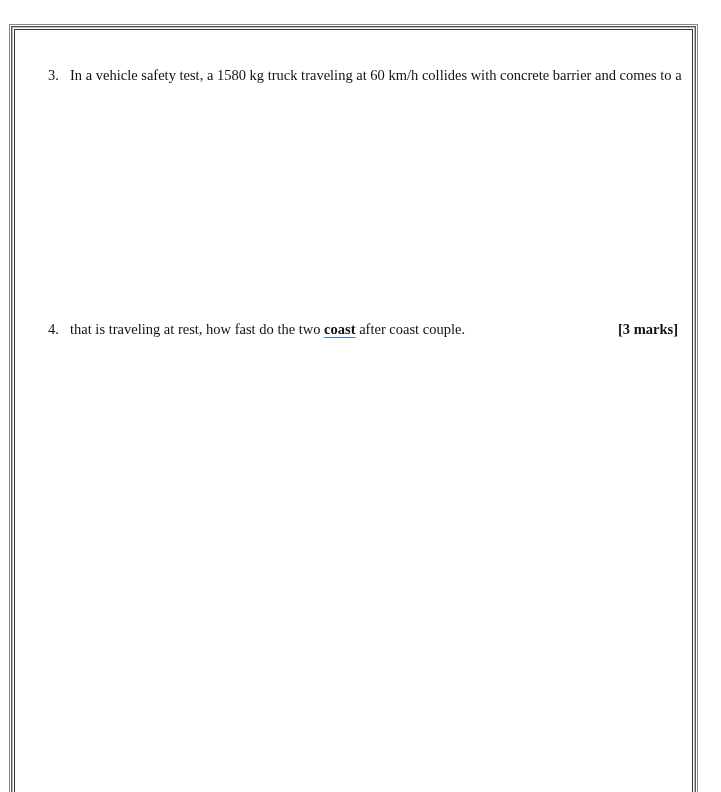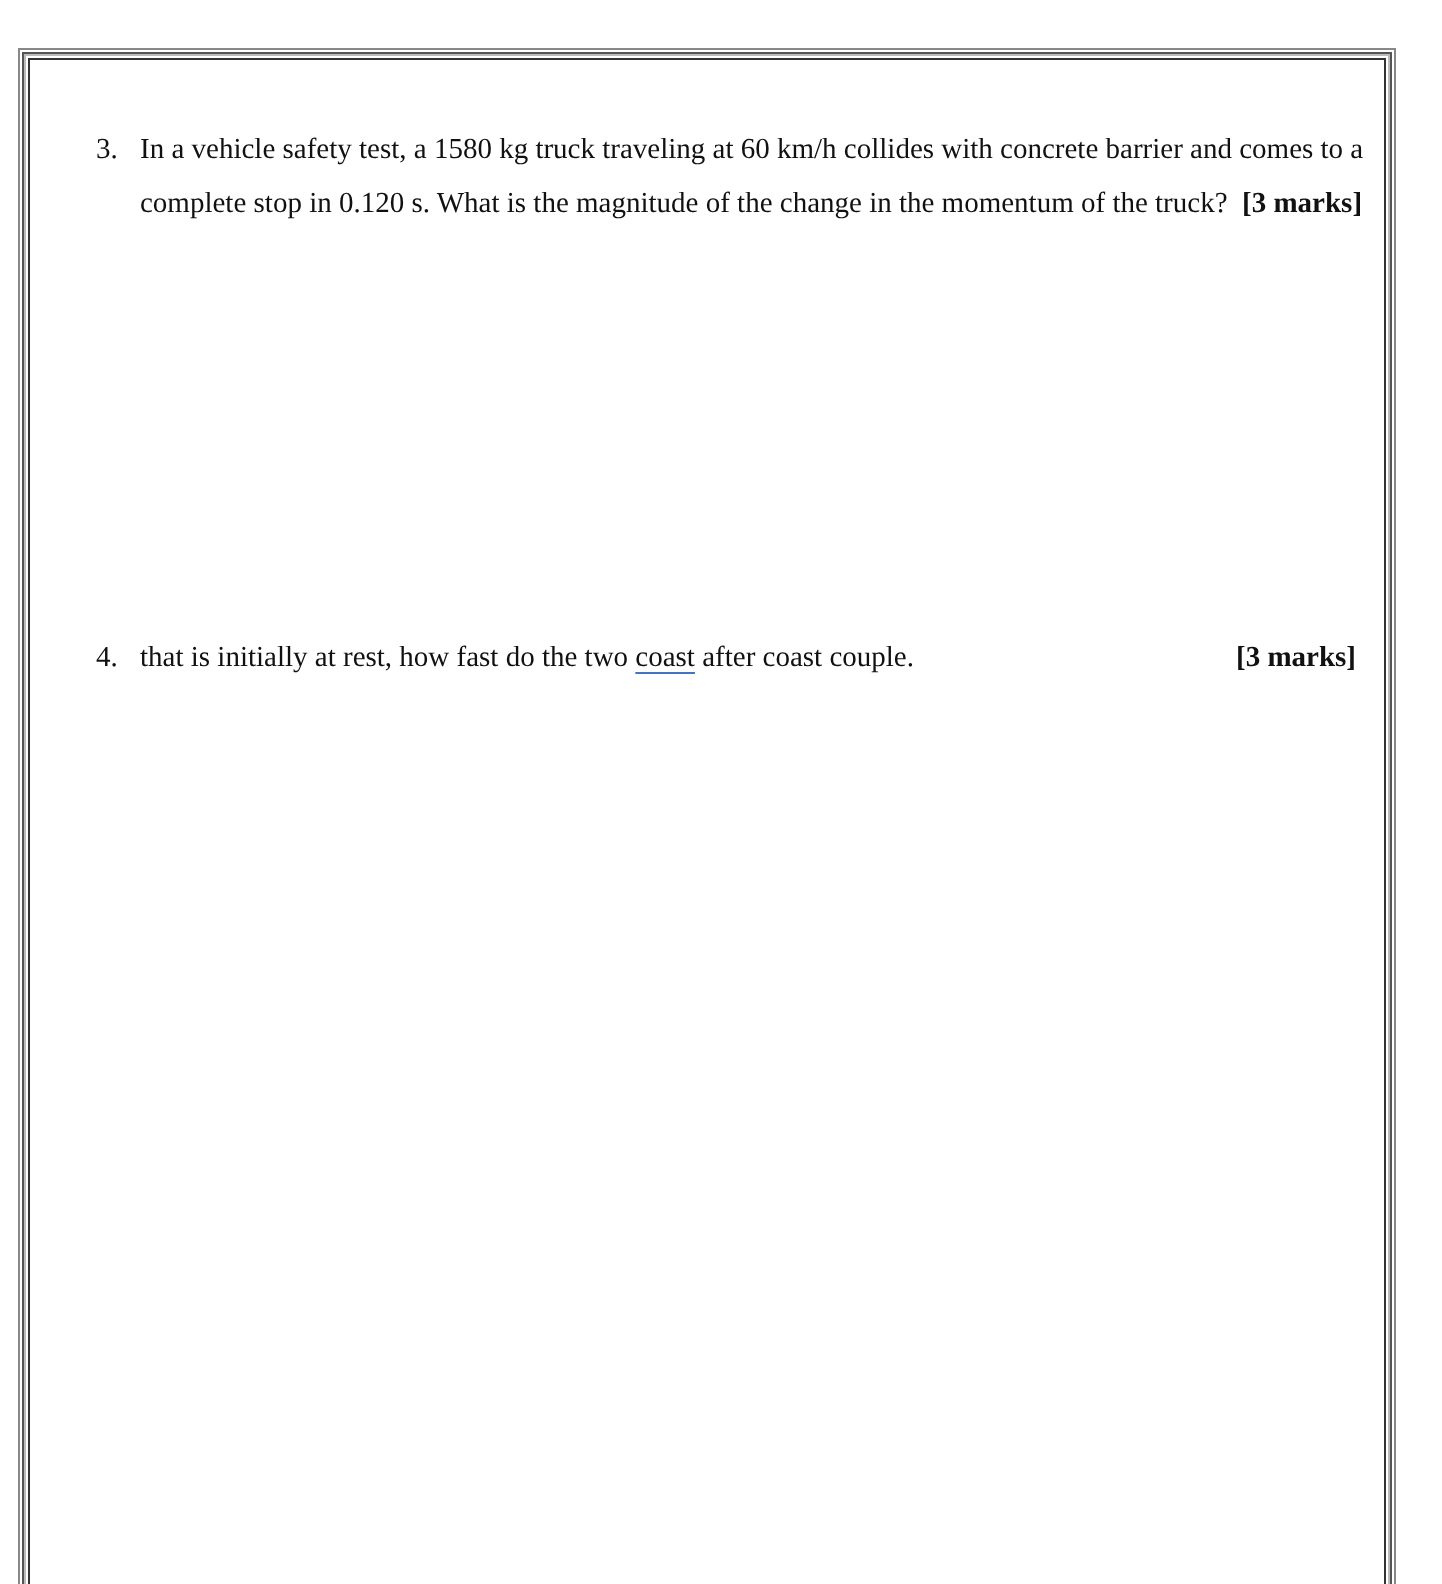--- a/index.html
+++ b/index.html
@@ -63,35 +63,35 @@
     .marks-right {
       float: right;
       font-weight: bold;
       margin-right: 4px;
     }
     .spell {
       text-decoration: underline;
       text-decoration-color: #4472c4;
       text-decoration-thickness: 1px;
       text-underline-offset: 3px;
+      font-weight: bold;
     }
   </style>
 </head>
 <body>
 
 <div class="page-frame">
   <div class="frame-inner"></div>
 </div>
 
 <div class="question q3">
   <span class="qnum">3.</span>
   <div class="qtext">
     <span class="line">In a vehicle safety test, a 1580 kg truck traveling at 60 km/h collides with concrete barrier and comes to a</span>
-    <span class="line"><span>complete stop in 0.120 s. What is the magnitude of the change in the momentum of the truck?</span>&nbsp;&nbsp;<span class="marks">[3 marks]</span></span>
   </div>
 </div>
 
 <div class="question q4">
   <span class="qnum">4.</span>
   <div class="qtext">
-    <span class="line" style="width:612px;"><span>that is initially at rest, how fast do the two </span><span class="spell">coast</span><span> after coast couple.</span><span class="marks-right">[3 marks]</span></span>
+    <span class="line" style="width:612px;"><span>that is traveling at rest, how fast do the two </span><span class="spell">coast</span><span> after coast couple.</span><span class="marks-right">[3 marks]</span></span>
   </div>
 </div>
 
 </body></html>

